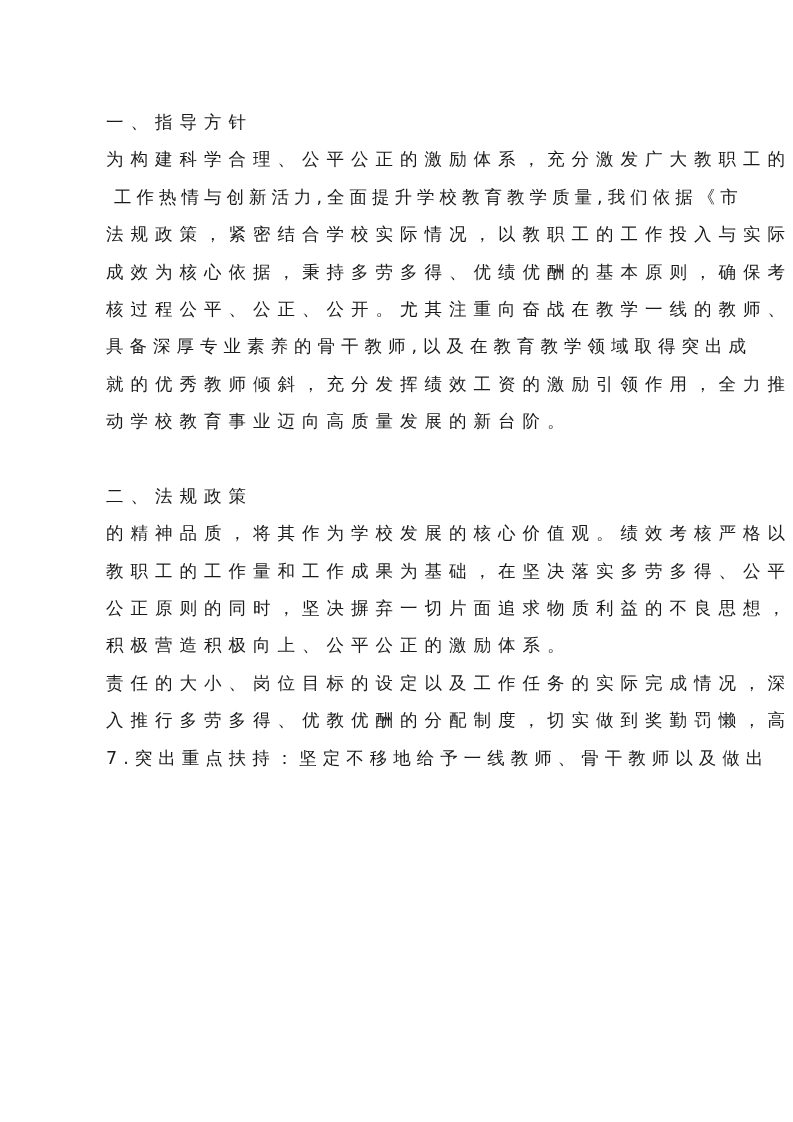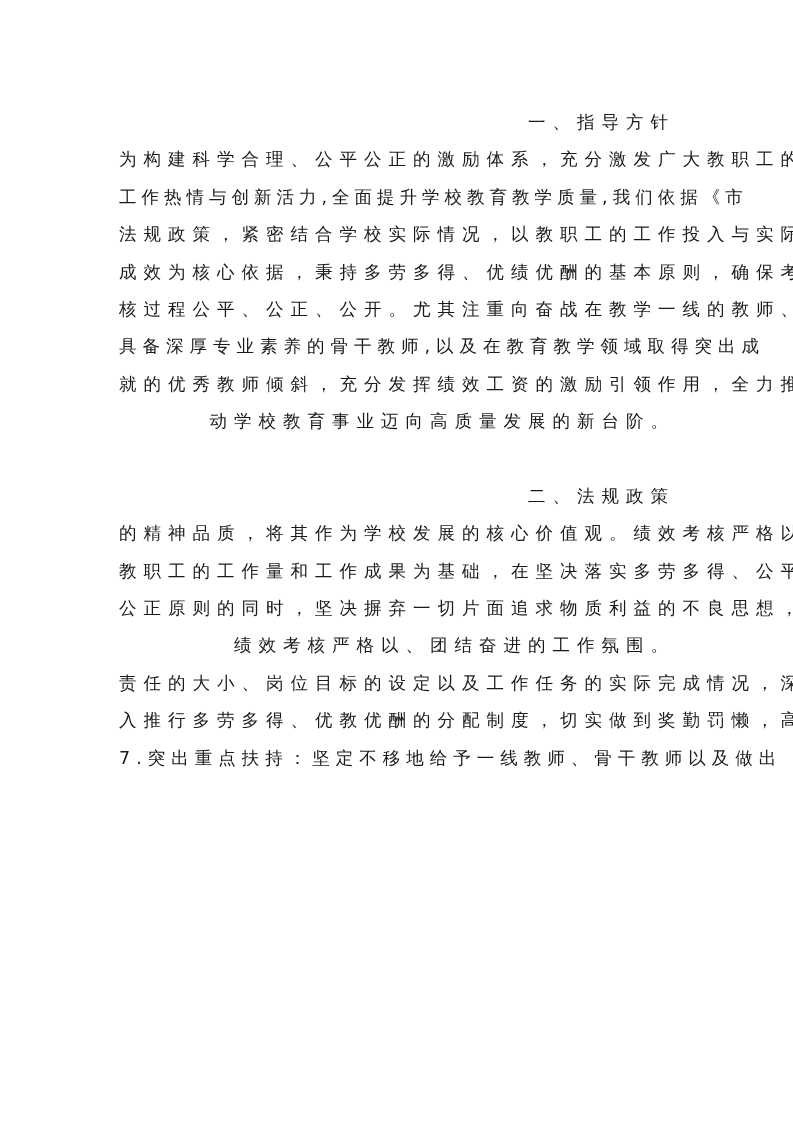--- a/index.html
+++ b/index.html
@@ -10,38 +10,38 @@
     body {
       width: 793px;
       height: 1122px;
       position: relative;
       overflow: hidden;
       font-family: "DejaVu Sans", "Liberation Sans", sans-serif;
       color: #1a1a1a;
     }
     .page {
       position: absolute;
-      left: 119px;
+      left: 106px;
       top: 104px;
       width: 556px;
-      text-align: right;
     }
     .line {
       display: block;
       height: 37.4px;
       line-height: 37.4px;
       font-size: 17.5px;
       letter-spacing: 7px;
       white-space: nowrap;
     }
     .para .line.tight {
       letter-spacing: 6px;
     }
     .para .line.tighter {
       letter-spacing: 5px;
+      margin-left: 8px;
     }
     .gap {
       height: 37.4px;
     }
   </style>
 </head>
 <body>
 
 <div class="page">
 
@@ -60,21 +60,21 @@
   </div>
 
   <div class="gap"></div>
 
   <div>
     <span class="line">二、法规政策</span>
     <div class="para">
       <span class="line">的精神品质，将其作为学校发展的核心价值观。绩效考核严格以</span>
       <span class="line">教职工的工作量和工作成果为基础，在坚决落实多劳多得、公平</span>
       <span class="line">公正原则的同时，坚决摒弃一切片面追求物质利益的不良思想，</span>
-      <span class="line">绩效考核严格以、团结奋进的工作氛围。</span>
+      <span class="line">积极营造积极向上、公平公正的激励体系。</span>
     </div>
     <div class="para">
       <span class="line">责任的大小、岗位目标的设定以及工作任务的实际完成情况，深</span>
       <span class="line">入推行多劳多得、优教优酬的分配制度，切实做到奖勤罚懒，高</span>
     </div>
     <div class="para">
       <span class="line tight">7.突出重点扶持：坚定不移地给予一线教师、骨干教师以及做出</span>
     </div>
   </div>
 

